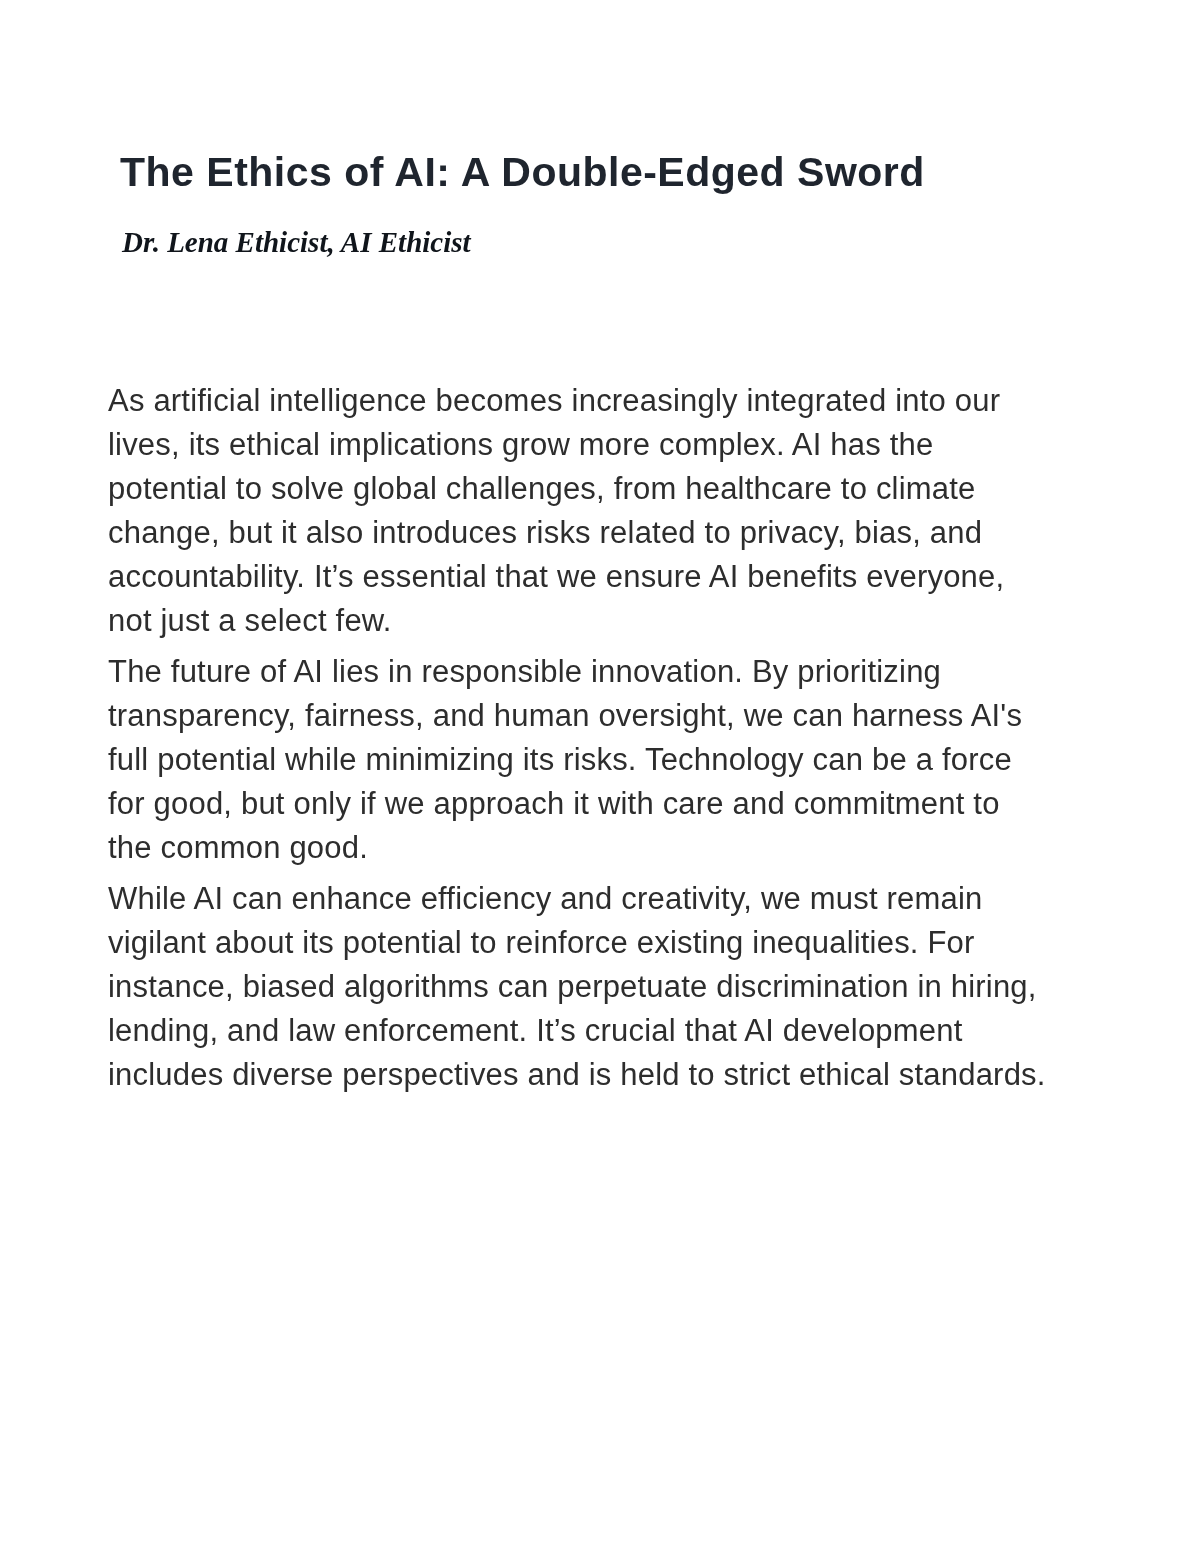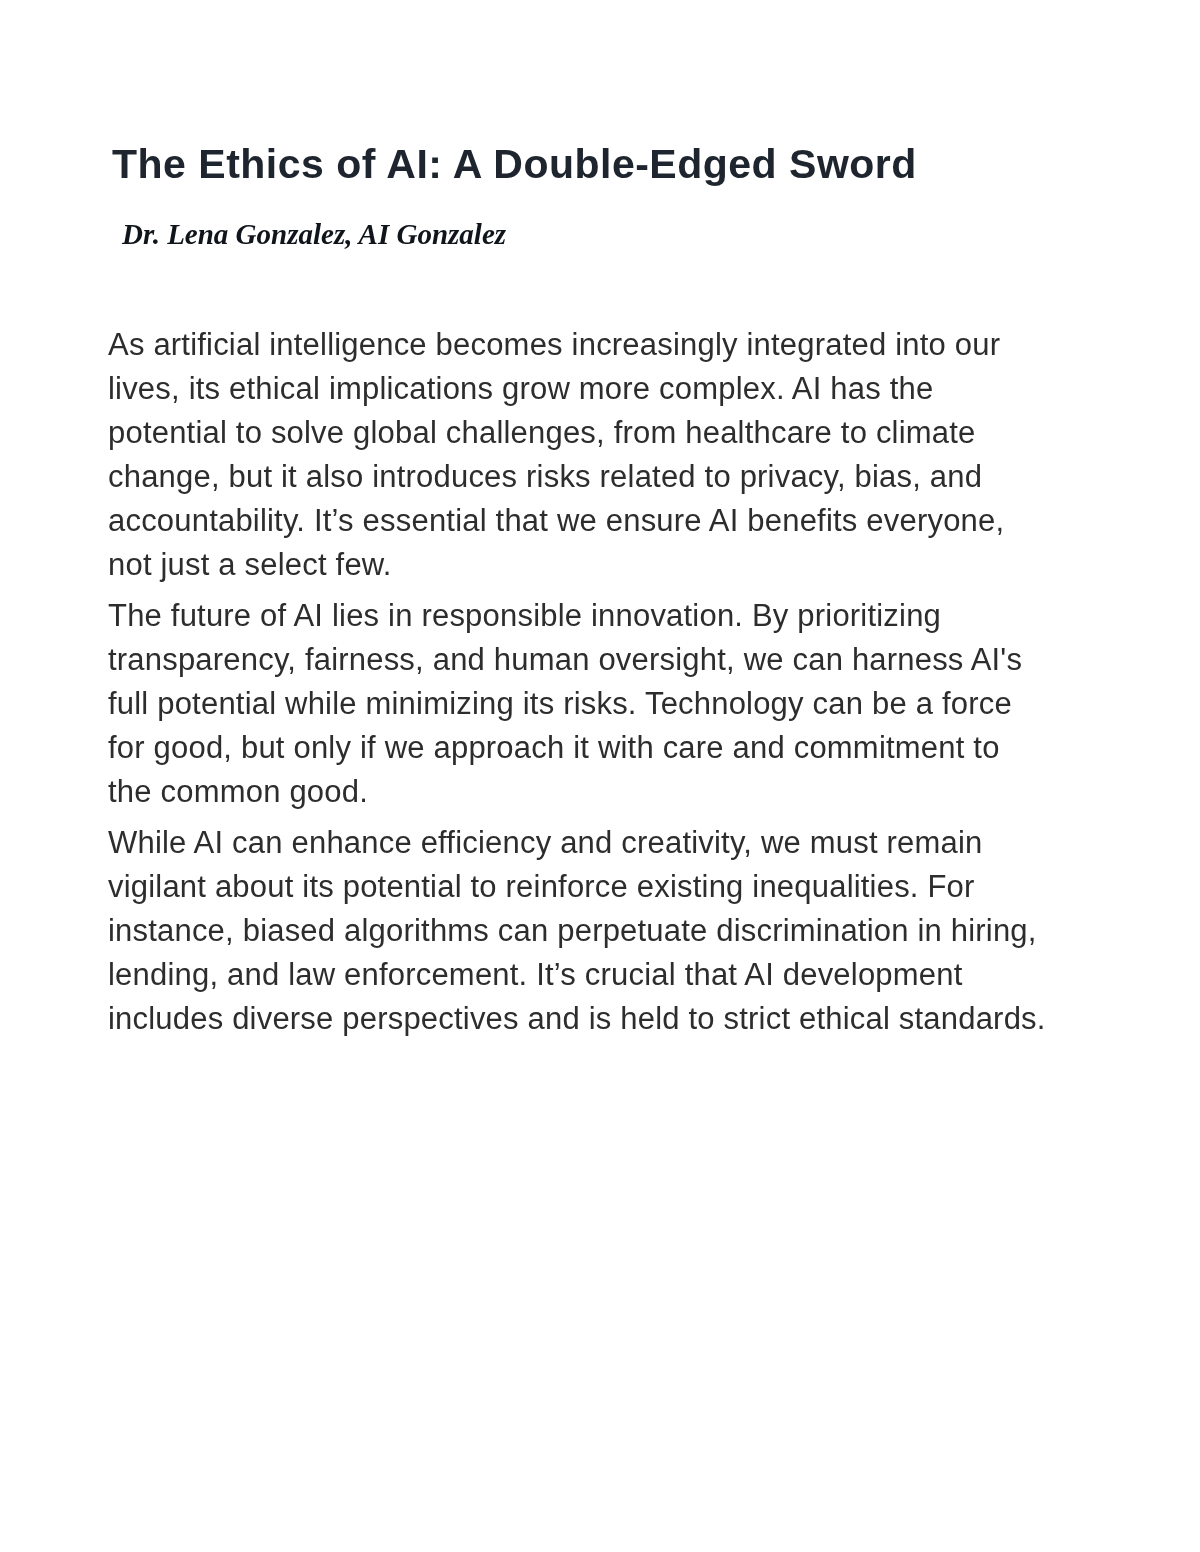--- a/index.html
+++ b/index.html
@@ -15,60 +15,60 @@
     position: relative;
   }
   .page {
     box-sizing: border-box;
     width: 1200px;
     height: 1552px;
     padding: 138px 130px 0 100px;
     background: #ffffff;
   }
   .article-title {
-    margin: 4px;
+    margin: 12px;
     padding: 0 0 0 8px;
     font-family: "Liberation Sans", "DejaVu Sans", sans-serif;
     font-size: 41px;
     font-weight: 700;
     letter-spacing: 0.5px;
     color: #1f252e;
     line-height: 1.1;
   }
   .article-byline {
     margin: 32px 0 0 0;
     padding-left: 22px;
     font-family: "Liberation Serif", "DejaVu Serif", serif;
     font-style: italic;
     font-weight: 700;
     font-size: 29px;
     color: #10151b;
     line-height: 1.1;
   }
   .article-body {
-    margin-top: 72px;
+    margin-top: 120px;
     width: 940px;
     padding-left: 8px;
   }
   .article-body p {
     margin: 0 0 7px 0;
     font-family: "Liberation Sans", "DejaVu Sans", sans-serif;
     font-size: 31px;
     font-weight: 400;
     line-height: 44px;
     letter-spacing: 0.2px;
     color: #2d2d2d;
   }
 </style>
 </head>
 <body>
 
 <div class="page">
   <h1 class="article-title">The Ethics of AI: A Double-Edged Sword</h1>
 
-  <p class="article-byline">Dr. Lena Gonzalez, AI Gonzalez</p>
+  <p class="article-byline">Dr. Lena Ethicist, AI Ethicist</p>
 
   <div class="article-body">
     <p>As artificial intelligence becomes increasingly integrated into our lives, its ethical implications grow more complex. AI has the potential to solve global challenges, from healthcare to climate change, but it also introduces risks related to privacy, bias, and accountability. It’s essential that we ensure AI benefits everyone, not just a select few.</p>
     <p>The future of AI lies in responsible innovation. By prioritizing transparency, fairness, and human oversight, we can harness AI's full potential while minimizing its risks. Technology can be a force for good, but only if we approach it with care and commitment to the common good.</p>
     <p>While AI can enhance efficiency and creativity, we must remain vigilant about its potential to reinforce existing inequalities. For instance, biased algorithms can perpetuate discrimination in hiring, lending, and law enforcement. It’s crucial that AI development includes diverse perspectives and is held to strict ethical standards.</p>
   </div>
 </div>
 
 </body></html>

